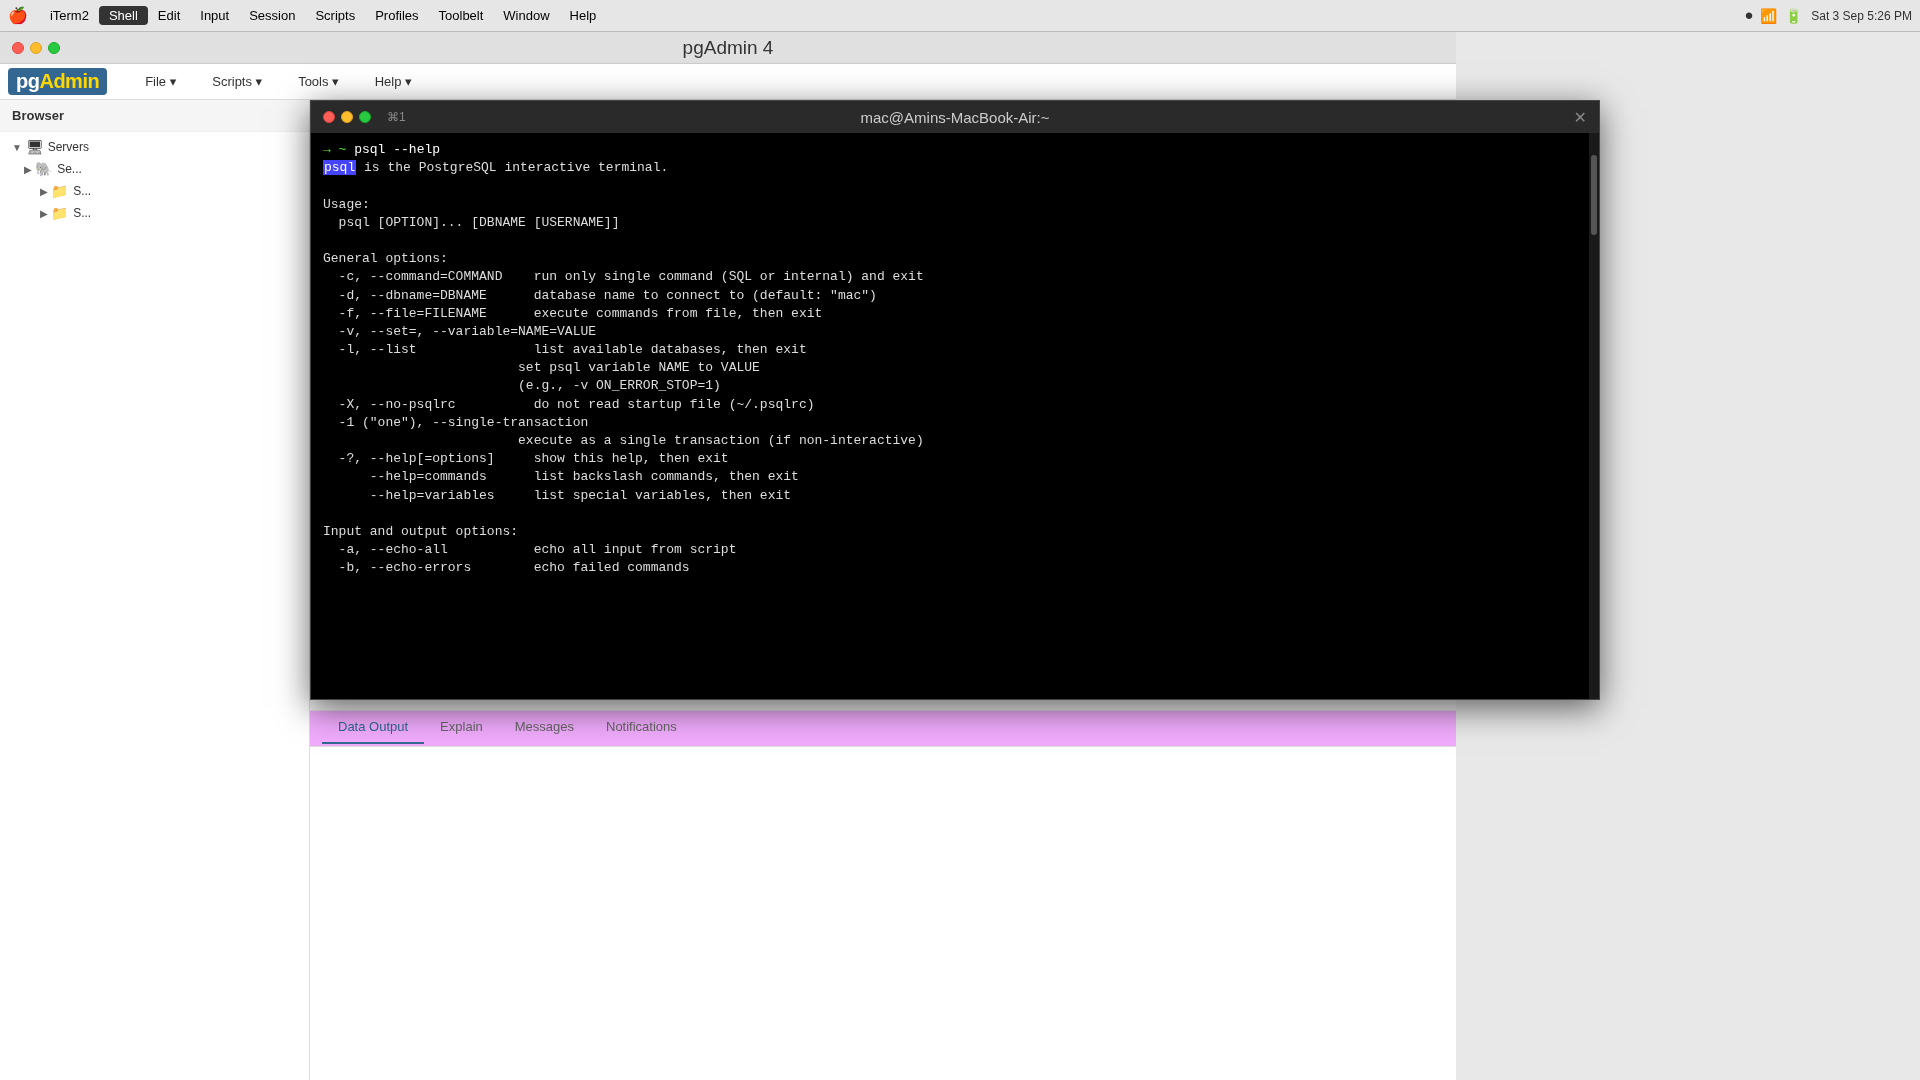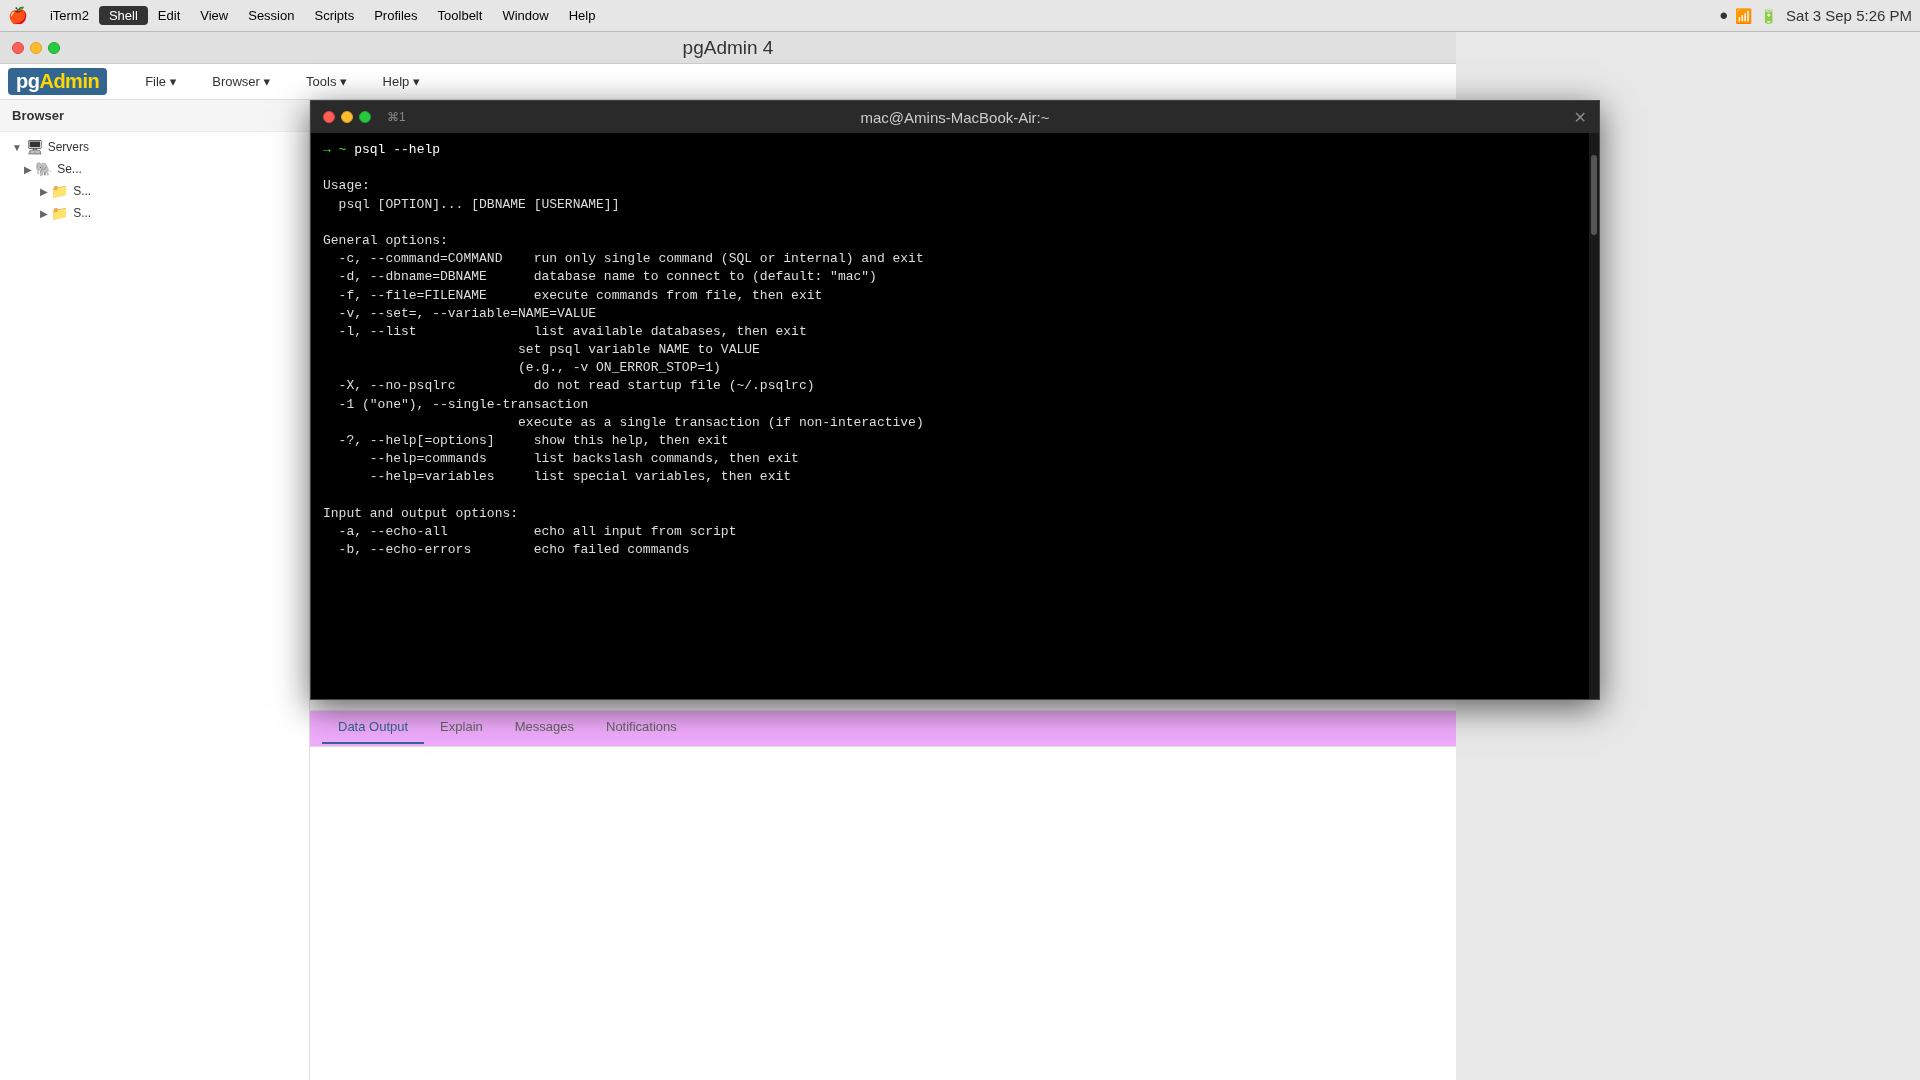--- a/index.html
+++ b/index.html
@@ -43,21 +43,21 @@
     }
     .menubar-right {
       margin-left: auto;
       display: flex;
       align-items: center;
       gap: 8px;
       font-size: 12px;
       color: #333;
     }
     .menubar-right span {
-      font-size: 15px;
+      font-size: 12px;
     }
 
     
     .pgadmin-window {
       position: absolute;
       top: 32px;
       left: 0;
       width: 1456px;
       height: 1048px;
       background: #fff;
@@ -316,21 +316,21 @@
     }
   </style>
 </head>
 <body>
 
 <div class="menubar">
   <span class="menubar-apple">🍎</span>
   <span class="menubar-item">iTerm2</span>
   <span class="menubar-item active">Shell</span>
   <span class="menubar-item">Edit</span>
-  <span class="menubar-item">View</span>
+  <span class="menubar-item">Input</span>
   <span class="menubar-item">Session</span>
   <span class="menubar-item">Scripts</span>
   <span class="menubar-item">Profiles</span>
   <span class="menubar-item">Toolbelt</span>
   <span class="menubar-item">Window</span>
   <span class="menubar-item">Help</span>
   <div class="menubar-right">
 
     <span style="font-size:14px;">⏺</span>
     <span style="font-size:14px;">📶</span>
@@ -348,21 +348,21 @@
       <div class="traffic-light tl-max"></div>
     </div>
     <span class="title">pgAdmin 4</span>
   </div>
 
   <div class="pgadmin-menu">
     <div class="pgadmin-logo">
       pg<span>Admin</span>
     </div>
     <div class="pgadmin-menu-item">File ▾</div>
-    <div class="pgadmin-menu-item">Browser ▾</div>
+    <div class="pgadmin-menu-item">Scripts ▾</div>
     <div class="pgadmin-menu-item">Tools ▾</div>
     <div class="pgadmin-menu-item">Help ▾</div>
   </div>
 
   <div class="pgadmin-body">
 
     <div class="sidebar">
       <div class="sidebar-header">Browser</div>
       <div class="sidebar-content">
         <div class="tree-item">
@@ -400,20 +400,23 @@
               <div class="traffic-light tl-max"></div>
             </div>
             <span class="terminal-keyboard-shortcut">⌘1</span>
             <span class="terminal-title">mac@Amins-MacBook-Air:~</span>
             <span class="terminal-close-btn">✕</span>
           </div>
 
           <div class="terminal-content">
             <div>
               <span class="terminal-prompt">→ ~ </span><span class="terminal-command">psql --help</span>
+            </div>
+            <div>
+              <span class="terminal-highlight">psql</span><span> is the PostgreSQL interactive terminal.</span>
             </div>
             <div>&nbsp;</div>
             <div>Usage:</div>
             <div>&nbsp;&nbsp;psql [OPTION]... [DBNAME [USERNAME]]</div>
             <div>&nbsp;</div>
             <div>General options:</div>
             <div>&nbsp;&nbsp;-c, --command=COMMAND&nbsp;&nbsp;&nbsp;&nbsp;run only single command (SQL or internal) and exit</div>
             <div>&nbsp;&nbsp;-d, --dbname=DBNAME&nbsp;&nbsp;&nbsp;&nbsp;&nbsp;&nbsp;database name to connect to (default: "mac")</div>
             <div>&nbsp;&nbsp;-f, --file=FILENAME&nbsp;&nbsp;&nbsp;&nbsp;&nbsp;&nbsp;execute commands from file, then exit</div>
             <div>&nbsp;&nbsp;-v, --set=, --variable=NAME=VALUE</div>

